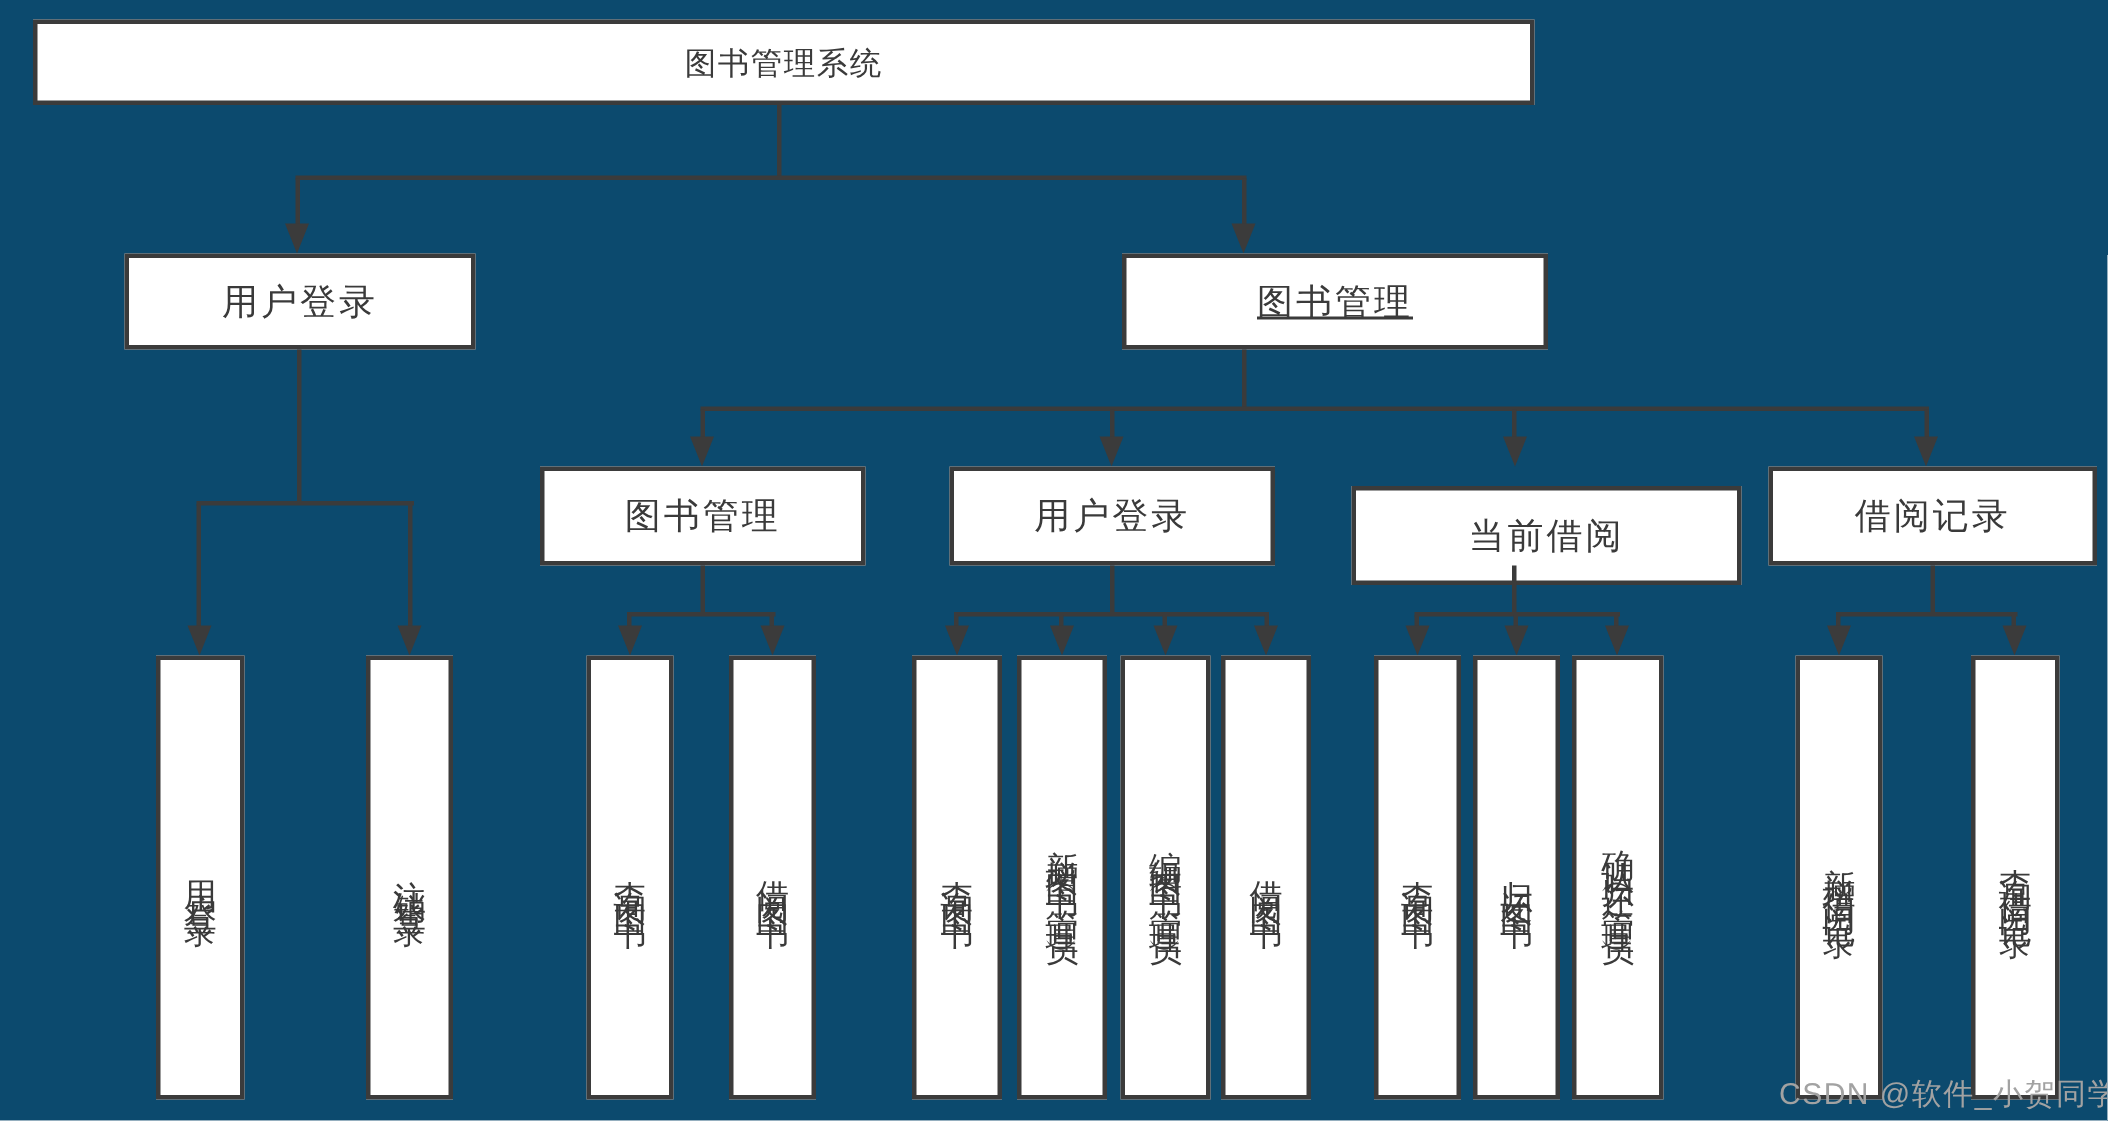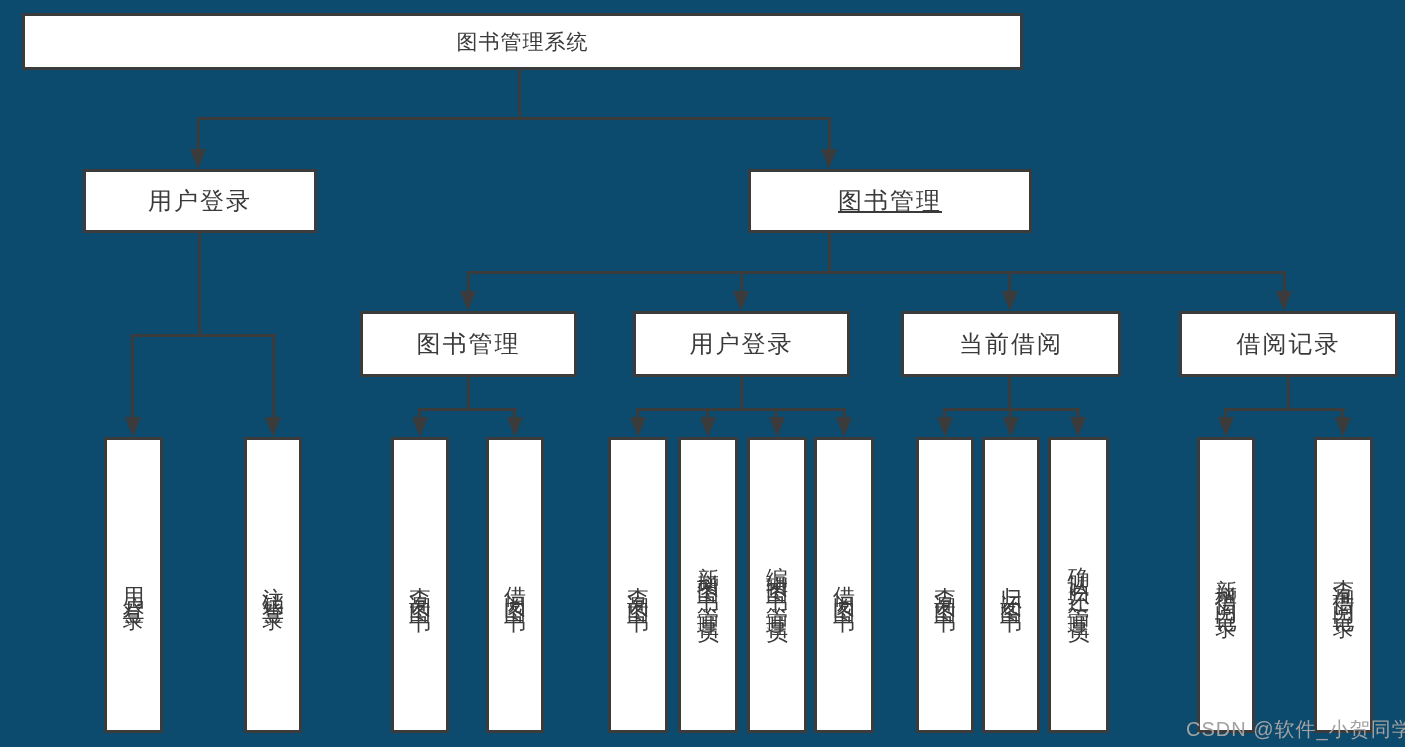--- a/index.html
+++ b/index.html
@@ -80,21 +80,21 @@
   <div class="arw" style="left:460px; top:291px;"></div>
   <div class="vl" style="left:740px; top:273px; height:19px;"></div>
   <div class="arw" style="left:733px; top:291px;"></div>
   <div class="vl" style="left:1008px; top:273px; height:19px;"></div>
   <div class="arw" style="left:1002px; top:291px;"></div>
   <div class="vl" style="left:1283px; top:273px; height:19px;"></div>
   <div class="arw" style="left:1276px; top:291px;"></div>
 
   <div class="box hbox" style="left:360px; top:311px; width:217px; height:66px;">图书管理</div>
   <div class="box hbox" style="left:633px; top:311px; width:217px; height:66px;">用户登录</div>
-  <div class="box hbox" style="left:901px; top:311px; width:220px; height:66px;">当前借阅</div>
+  <div class="box hbox" style="left:901px; top:324px; width:260px; height:66px;">当前借阅</div>
   <div class="box hbox" style="left:1179px; top:311px; width:219px; height:66px;">借阅记录</div>
 
   <div class="vl" style="left:467px; top:377px; height:33px;"></div>
   <div class="hl" style="left:418px; top:408px; width:99px;"></div>
   <div class="vl" style="left:418px; top:410px; height:9px;"></div>
   <div class="arw" style="left:412px; top:417px;"></div>
   <div class="vl" style="left:513px; top:410px; height:9px;"></div>
   <div class="arw" style="left:507px; top:417px;"></div>
 
   <div class="vl" style="left:740px; top:377px; height:33px;"></div>

